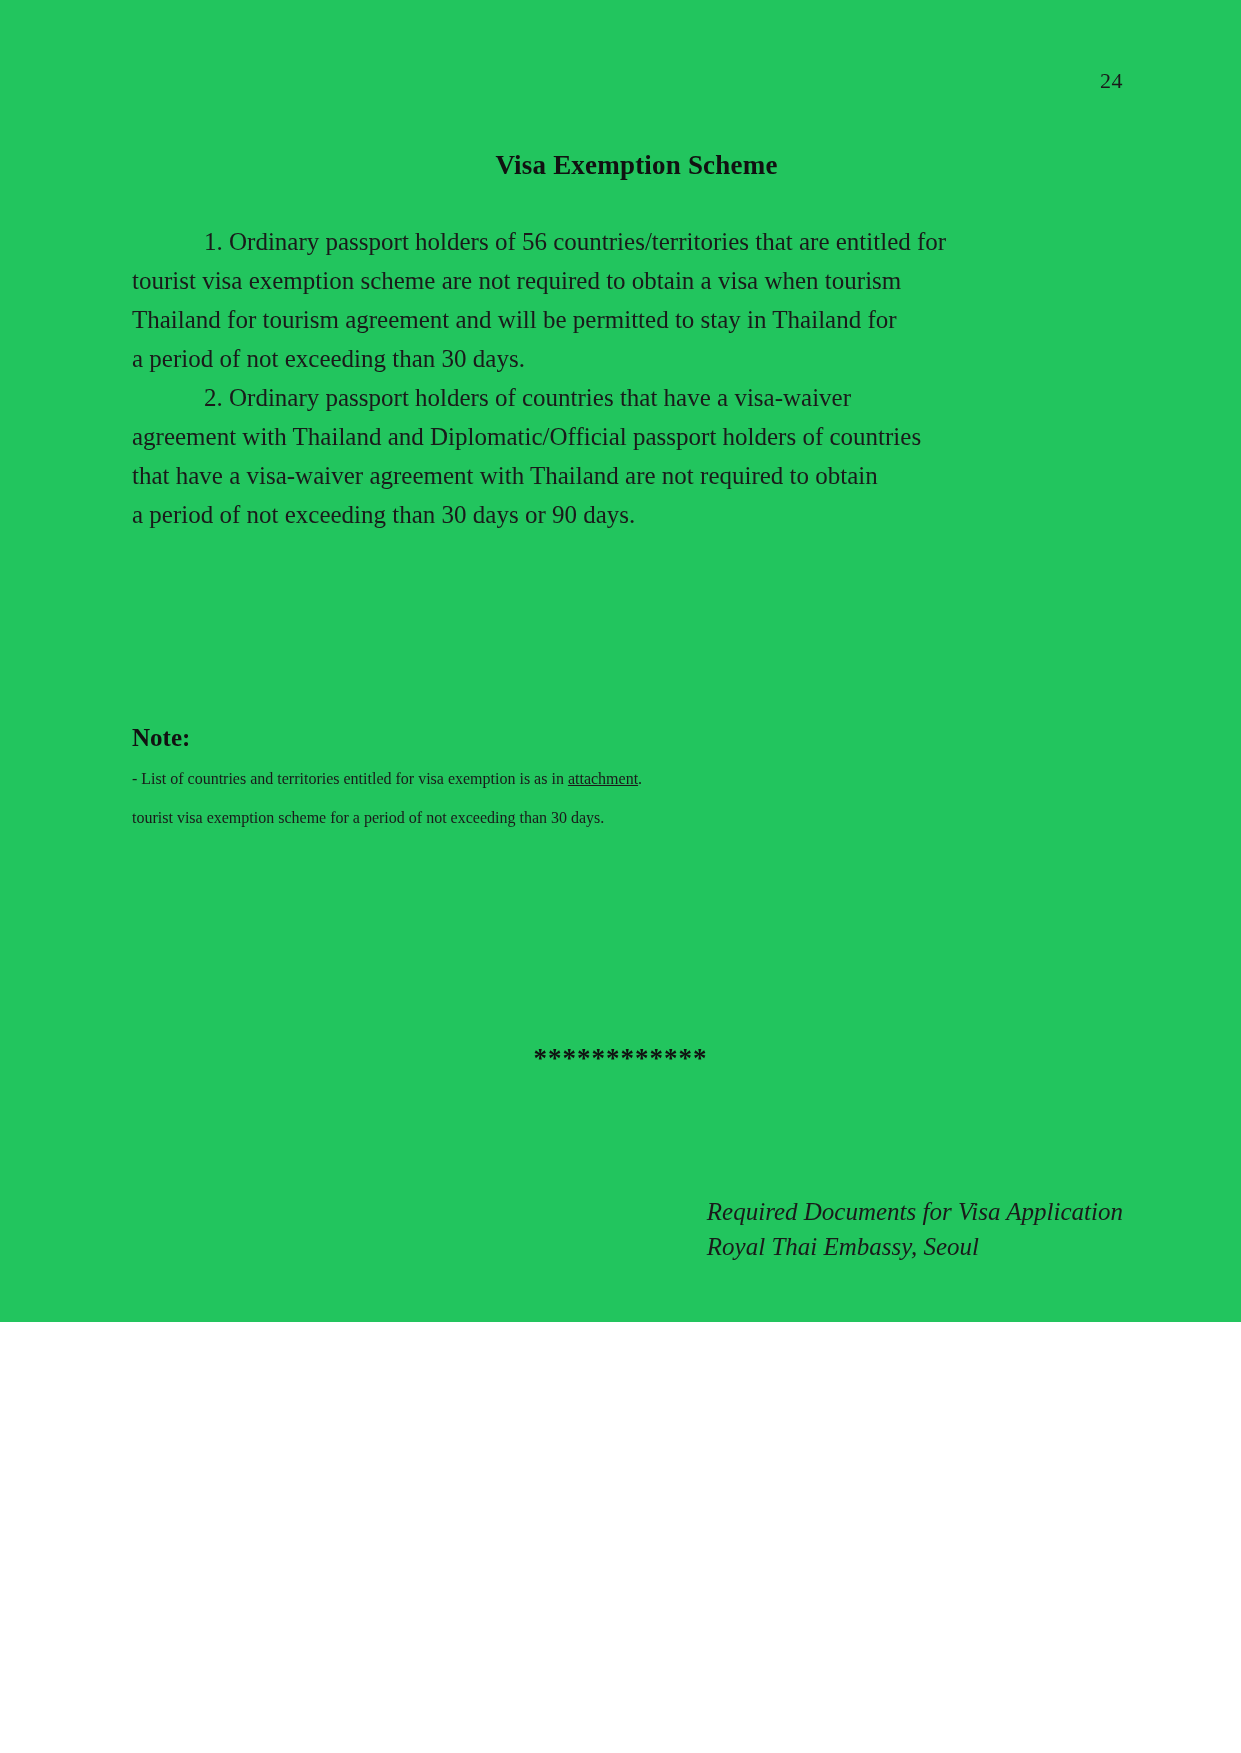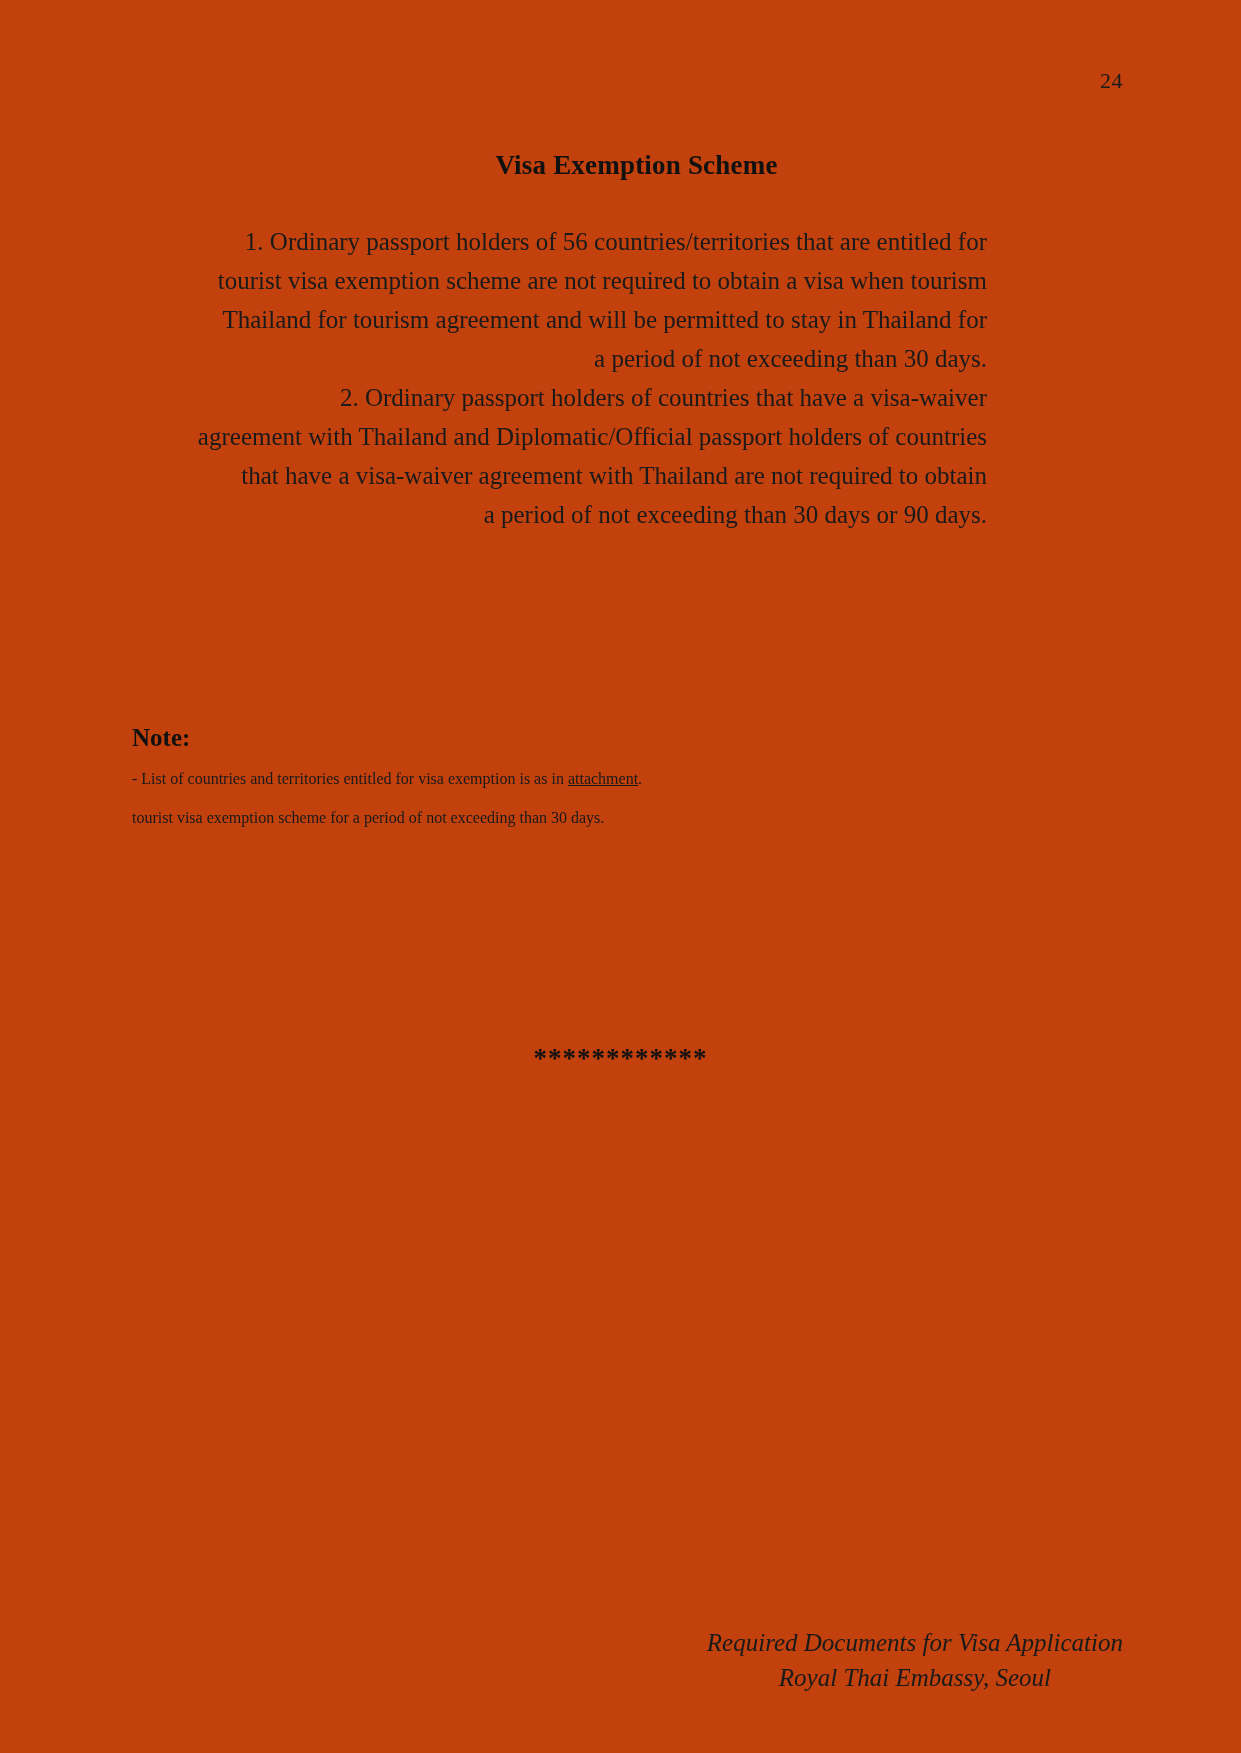--- a/index.html
+++ b/index.html
@@ -4,22 +4,22 @@
 <style>
   html, body {
     margin: 0;
     padding: 0;
     background: #ffffff;
   }
 
   .page {
     position: relative;
     width: 1241px;
-    height: 1753px;
-    background: #c2410c;
+    height: 1322px;
+    background: #22c55e;
     margin: 0 auto;
     font-family: "Liberation Serif", "DejaVu Serif", serif;
     color: #111111;
     overflow: hidden;
   }
 
   
   .page-number {
     position: absolute;
     top: 68px;
@@ -50,21 +50,20 @@
     left: 132px;
     width: 855px;
   }
 
   .para {
     font-size: 25px;
     line-height: 39px;
     color: #1a1a1a;
     margin: 0;
     white-space: normal;
-    text-align: right;
   }
 
   .para .ln {
     display: block;
   }
 
   .indent-first {
     display: inline-block;
     width: 72px;
   }
@@ -108,21 +107,21 @@
     font-weight: bold;
     letter-spacing: 1px;
     color: #111111;
   }
 
   
   .footer {
     position: absolute;
     bottom: 58px;
     right: 118px;
-    text-align: center;
+    text-align: left;
     font-style: italic;
     font-size: 25px;
     line-height: 35px;
     color: #1a1a1a;
   }
 
   .footer .fline {
     display: block;
     white-space: nowrap;
   }

